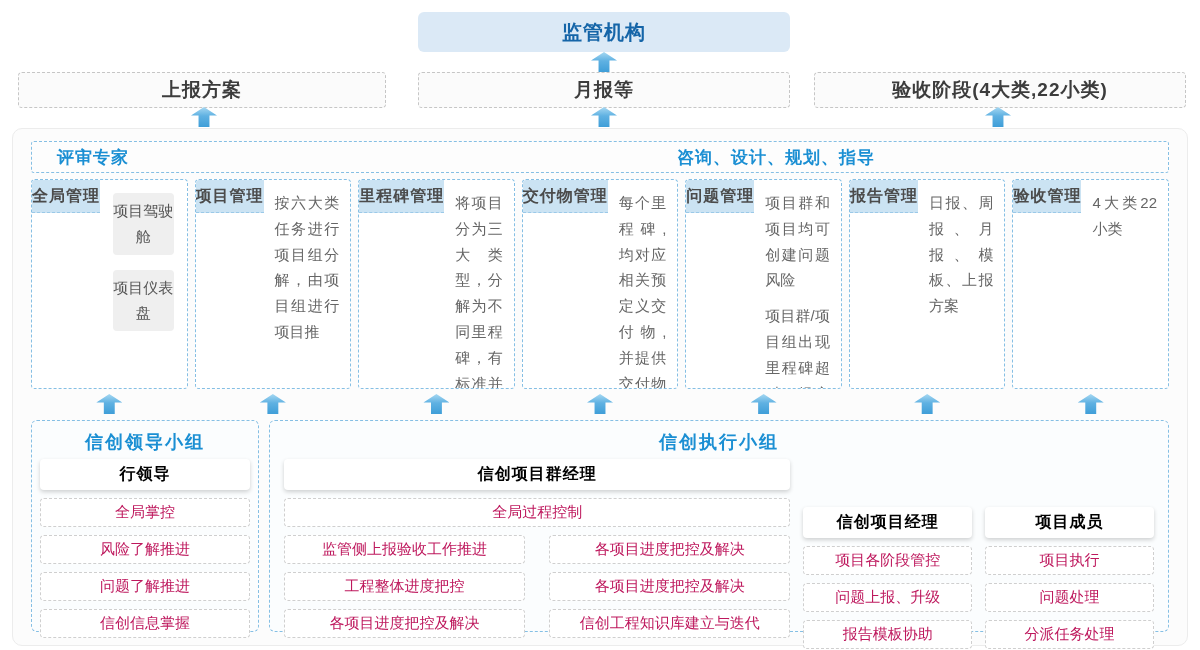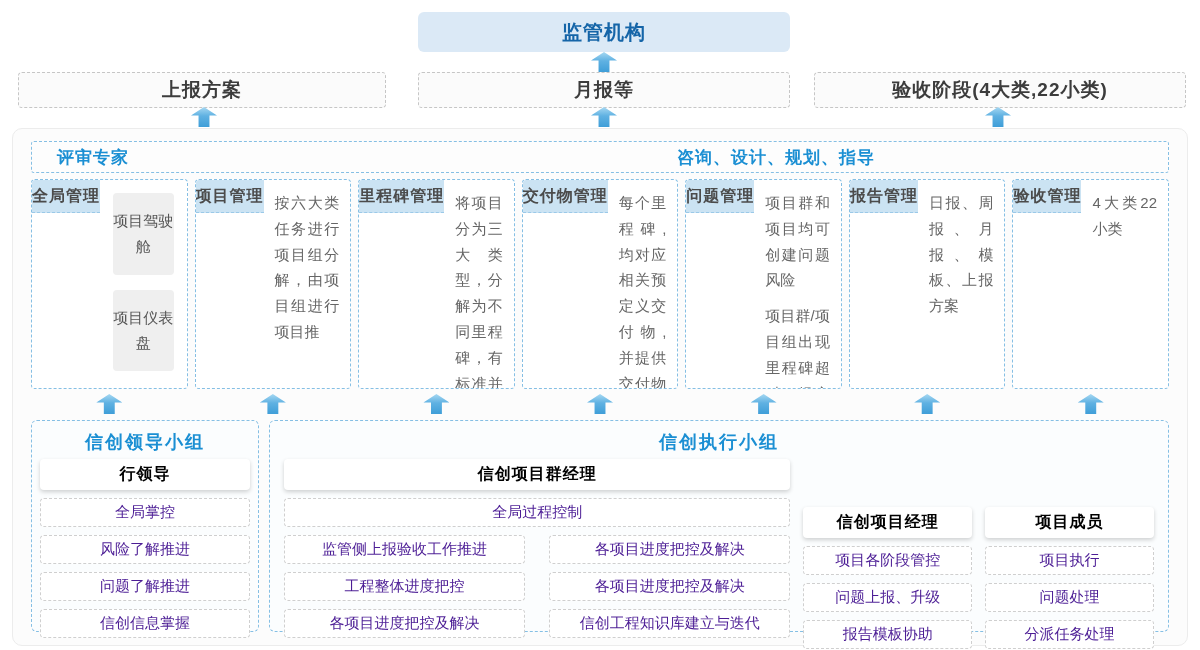--- a/index.html
+++ b/index.html
@@ -38,37 +38,37 @@
   .role-right { position:absolute; left:645px; }
 
   .columns { display:flex; gap:7px; margin-top:6px; height:210px; }
   .col { flex:1; border:1px dashed #85bfe4; border-radius:4px; background:#fff;
     display:flex; flex-direction:row; overflow:hidden; }
   .col-header { flex:none; height:33px; background:#cbe3f3; border-bottom:1px dashed #9bc9e8;
     display:flex; align-items:center; justify-content:center;
     font-weight:bold; font-size:16px; color:#4b4b4b; letter-spacing:1px; }
   .col-body { padding:10px 11px 8px; font-size:15px; color:#666; line-height:1.72; text-align:justify; }
   .col-body p + p { margin-top:10px; }
-  .pill { background:#efefef; border-radius:4px; text-align:center; padding:15px 0;
+  .pill { background:#efefef; border-radius:4px; text-align:center; padding:5px 0;
     margin:3px 2px 15px; color:#555; font-size:15px; }
 
   .arrows-row { display:flex; gap:7px; margin-top:5px; height:21px; }
   .arrows-row > div { flex:1; display:flex; justify-content:center; }
 
   
   .groups { display:flex; gap:10px; margin-top:5px; height:212px; }
   .group { border:1px dashed #85bfe4; border-radius:6px; background:#fbfdfe; padding:4px 8px 10px; }
   .group-left { width:228px; flex:none; }
   .group-right { flex:1; }
   .group-title { text-align:center; color:#1b8fd3; font-weight:bold; font-size:18px;
     height:34px; line-height:34px; letter-spacing:2px; }
   .role-box { background:#fff; border-radius:4px; box-shadow:0 2px 4px rgba(0,0,0,0.18);
     text-align:center; font-weight:bold; font-size:16px; color:#000000; padding:5px 0; letter-spacing:1px; }
   .item-box { background:#fff; border:1px dashed #cfcfcf; border-radius:4px; text-align:center;
-    font-size:15px; color:#4c1d95; padding:4px 0; margin-top:8px; }
+    font-size:15px; color:#be185d; padding:4px 0; margin-top:8px; }
   .exec-cols { display:flex; gap:13px; padding:0 6px; }
   .exec-col-pg { flex:3; }
   .exec-col { flex:1;margin-top:48px; }
   .pg-row { display:flex; gap:24px; }
   .pg-row > div { flex:1; }
 </style>
 </head>
 <body>
 
 <div class="canvas">

